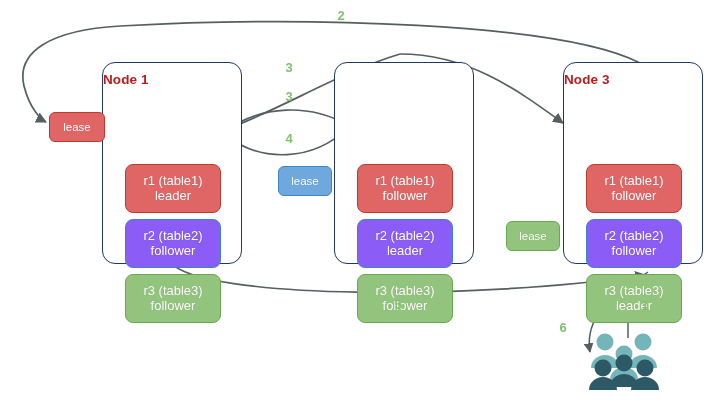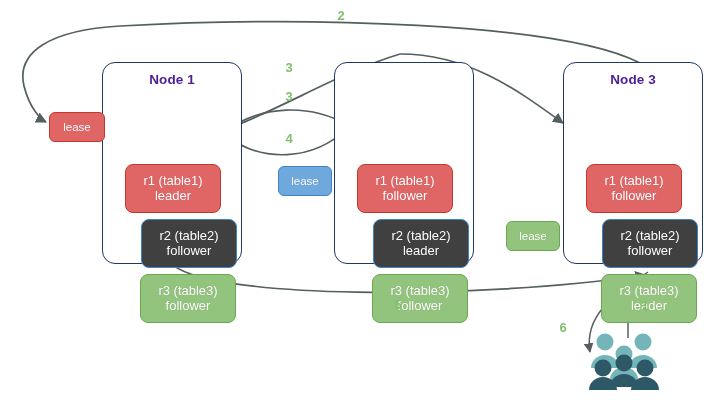--- a/index.html
+++ b/index.html
@@ -31,24 +31,23 @@
     box-sizing: border-box;
     background: #ffffff;
     border: 1.6px solid #203864;
     border-radius: 13px;
   }
   .node-title {
     position: absolute;
     left: 0;
     right: 0;
     top: 9px;
-    text-align: center;
     font-size: 13.5px;
     font-weight: bold;
-    color: #4c1d95;
+    color: #b91c1c;
     letter-spacing: 0.1px;
   }
   .replica {
     position: absolute;
     box-sizing: border-box;
     left: 22px;
     width: 96px;
     height: 49px;
     border-radius: 8px;
     display: flex;
@@ -60,28 +59,26 @@
     line-height: 14.5px;
     text-align: center;
     text-shadow: 0 0 1px rgba(0,0,0,0.18);
   }
   .replica .ln { display: block; }
   .rep-red {
     background: #e06666;
     border: 1.5px solid #c0392b;
   }
   .rep-blue {
-    background: #404040;
+    background: #8b5cf6;
     border: 1.5px solid #3d85c6;
-    margin-left: 16px;
   }
   .rep-green {
     background: #93c47d;
     border: 1.5px solid #6aa84f;
-    margin-left: 15px;
   }
   .lease-badge {
     position: absolute;
     box-sizing: border-box;
     height: 30px;
     border-radius: 6px;
     display: flex;
     align-items: center;
     justify-content: center;
     color: #ffffff;

